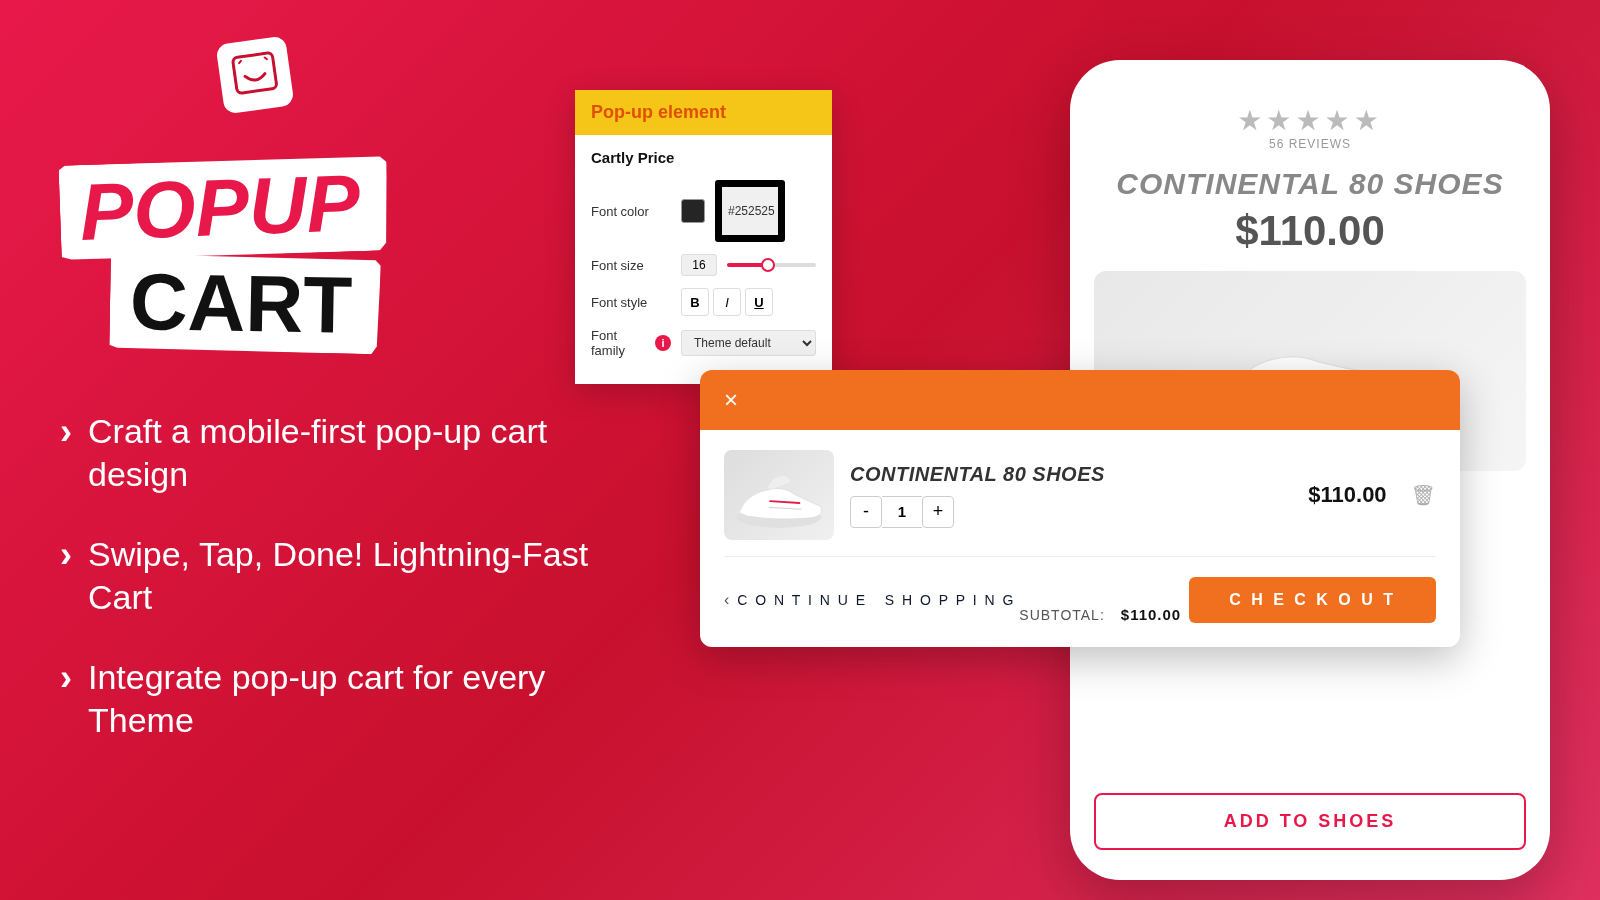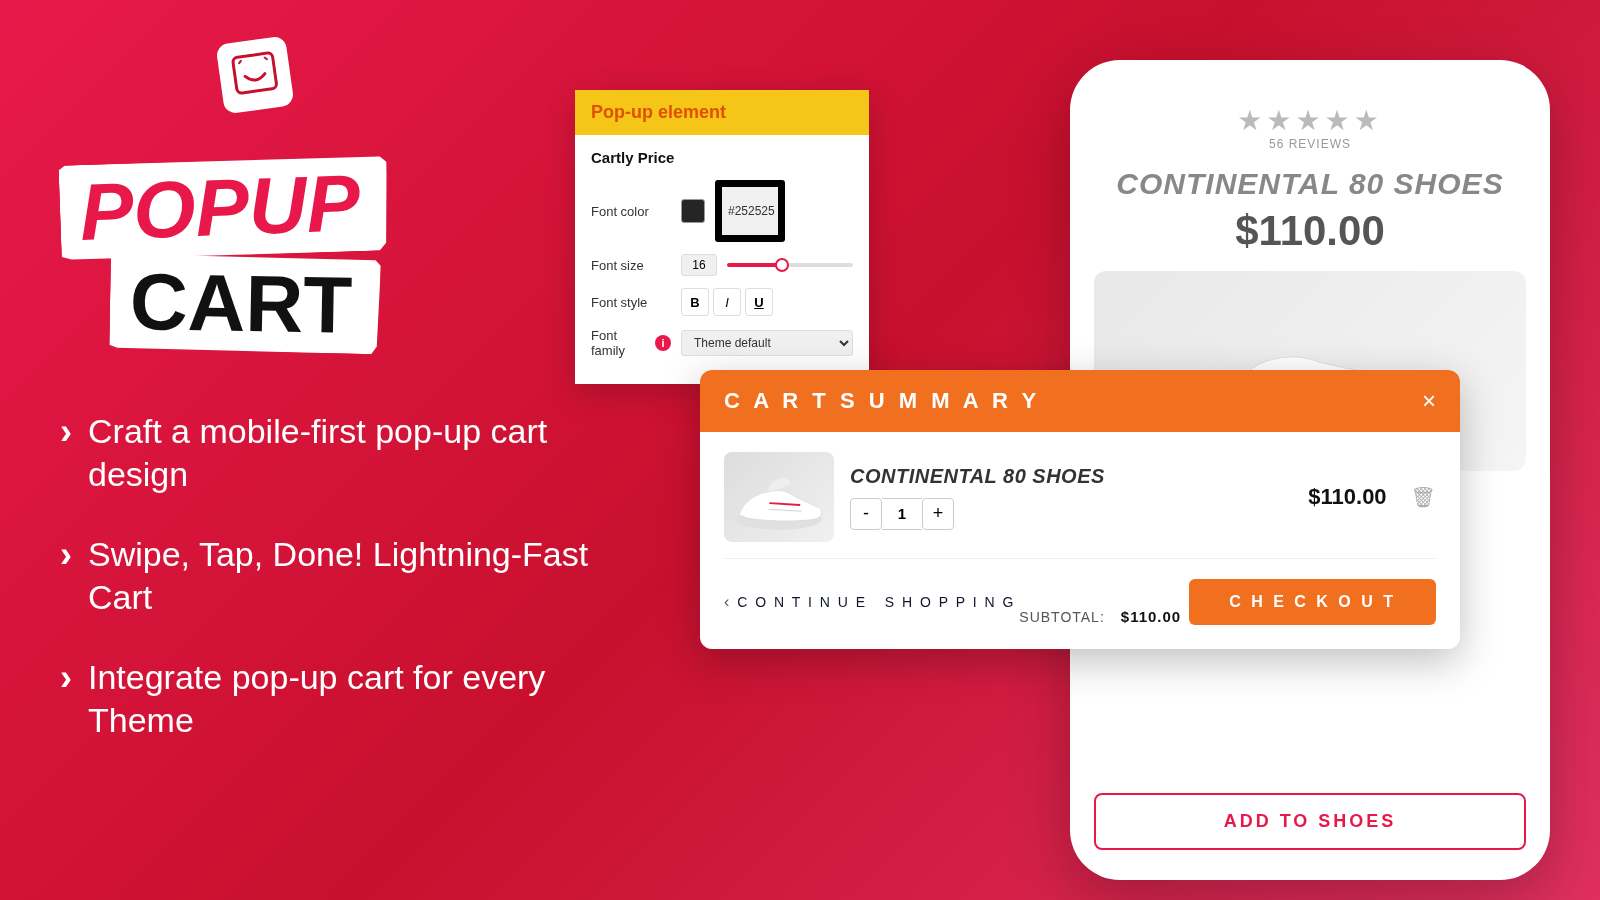--- a/index.html
+++ b/index.html
@@ -169,21 +169,21 @@
       align-items: center;
       justify-content: center;
       overflow: hidden;
     }
 
     
     .popup-element-panel {
       position: absolute;
       top: 90px;
       left: 575px;
-      width: 294px;
+      width: 257px;
       background: white;
       border-radius: 0;
       box-shadow: 0 8px 30px rgba(0,0,0,0.2);
       overflow: hidden;
       z-index: 10;
     }
     .panel-header {
       background: #f5c518;
       padding: 12px 16px;
     }
@@ -560,21 +560,20 @@
       </span>
       <select class="theme-default-input">
         <option>Theme default</option>
       </select>
     </div>
   </div>
 </div>
 
 <div class="cart-summary-panel">
   <div class="cart-header">
-    <span class="cart-header-title">C A R T   S U M M A R Y</span>
     <span class="cart-close-btn">×</span>
   </div>
   <div class="cart-body">
     <div class="cart-item-row">
       <div class="cart-item-image">
         <svg viewBox="0 0 110 90" style="width:100px;height:80px;">
           <ellipse cx="55" cy="70" rx="48" ry="12" fill="#e0e0e0"></ellipse>
           <path d="M10 65 Q18 42 48 38 Q62 36 72 44 Q88 52 98 56 Q105 58 102 66 Q99 70 88 71 Q55 74 20 69 Z" fill="white" stroke="#ddd" stroke-width="1"></path>
           <path d="M42 38 Q46 26 56 24 Q65 22 68 30 Q60 34 48 38 Z" fill="#eee"></path>
           <path d="M45 52 L78 54" stroke="#e8194a" stroke-width="2" stroke-linecap="round"></path>

